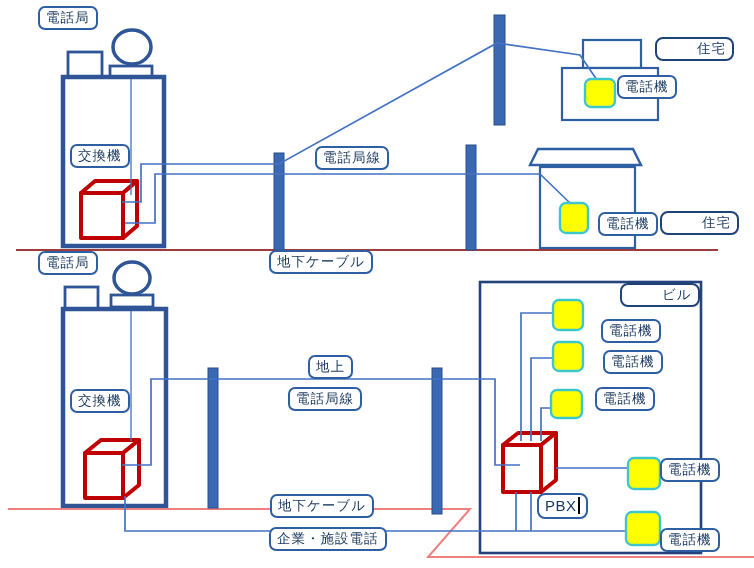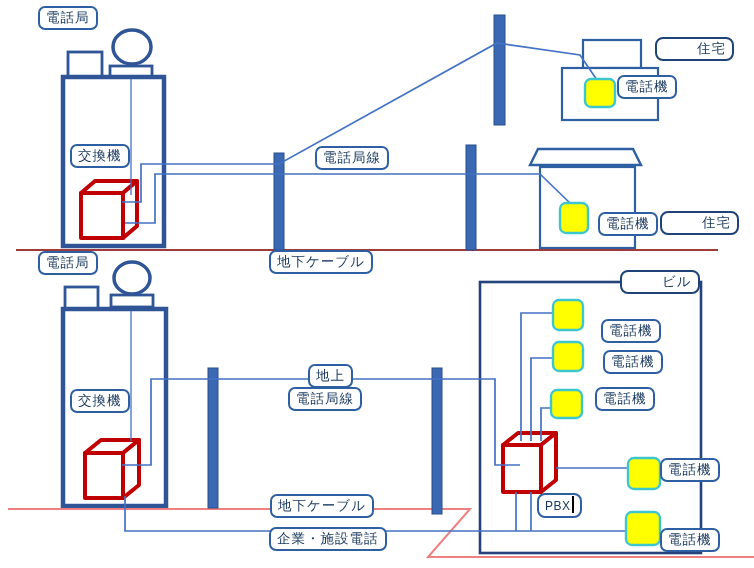--- a/index.html
+++ b/index.html
@@ -8,21 +8,21 @@
     font-family:Liberation Sans, sans-serif;
     margin-left:8px;
   }
   .stage svg{position:absolute;left:0;top:0;}
   .lbl{
     position:absolute;background:#ffffff;border:2px solid #2E5FA3;border-radius:7px;
     padding:1px 6px;font-size:13.5px;line-height:1.3;color:#17365D;letter-spacing:1px;
     white-space:nowrap;z-index:5;
   }
   .lbl.dark{border-color:#1F4377;border-width:2.5px;border-radius:8px;padding-left:40px;}
-  .lbl.pbx{font-size:12px;letter-spacing:0.5px;border-radius:8px;}
+  .lbl.pbx{font-size:15px;letter-spacing:0.5px;border-radius:8px;}
   .caret{display:inline-block;width:2px;height:17px;background:#000;margin-left:1px;vertical-align:-3px;}
 </style>
 </head>
 <body>
 
 <div class="stage">
 
   <svg width="754" height="568" viewBox="0 0 754 568">
 
     <g>
@@ -108,26 +108,26 @@
   <div class="lbl" style="left:62px;top:144px">交換機</div>
   <div class="lbl" style="left:307px;top:146px">電話局線</div>
   <div class="lbl dark" style="left:647px;top:37px">住宅</div>
   <div class="lbl" style="left:609px;top:75px">電話機</div>
   <div class="lbl" style="left:261px;top:250px">地下ケーブル</div>
   <div class="lbl" style="left:590px;top:212px">電話機</div>
   <div class="lbl dark" style="left:652px;top:211px">住宅</div>
 
   <div class="lbl" style="left:30px;top:251px">電話局</div>
   <div class="lbl" style="left:62px;top:389px">交換機</div>
-  <div class="lbl" style="left:300px;top:364px">地上</div>
+  <div class="lbl" style="left:300px;top:355px">地上</div>
   <div class="lbl" style="left:280px;top:387px">電話局線</div>
   <div class="lbl" style="left:261px;top:527px">企業・施設電話</div>
   <div class="lbl" style="left:262px;top:494px">地下ケーブル</div>
 
-  <div class="lbl dark" style="left:612px;top:270px">ビル</div>
+  <div class="lbl dark" style="left:612px;top:283px">ビル</div>
   <div class="lbl" style="left:593px;top:319px">電話機</div>
   <div class="lbl" style="left:595px;top:350px">電話機</div>
   <div class="lbl" style="left:587px;top:387px">電話機</div>
   <div class="lbl" style="left:652px;top:458px">電話機</div>
   <div class="lbl" style="left:652px;top:528px">電話機</div>
 
   <div class="lbl pbx" style="left:529px;top:493px"><span>PBX</span><span class="caret"></span></div>
 
 </div>
 

